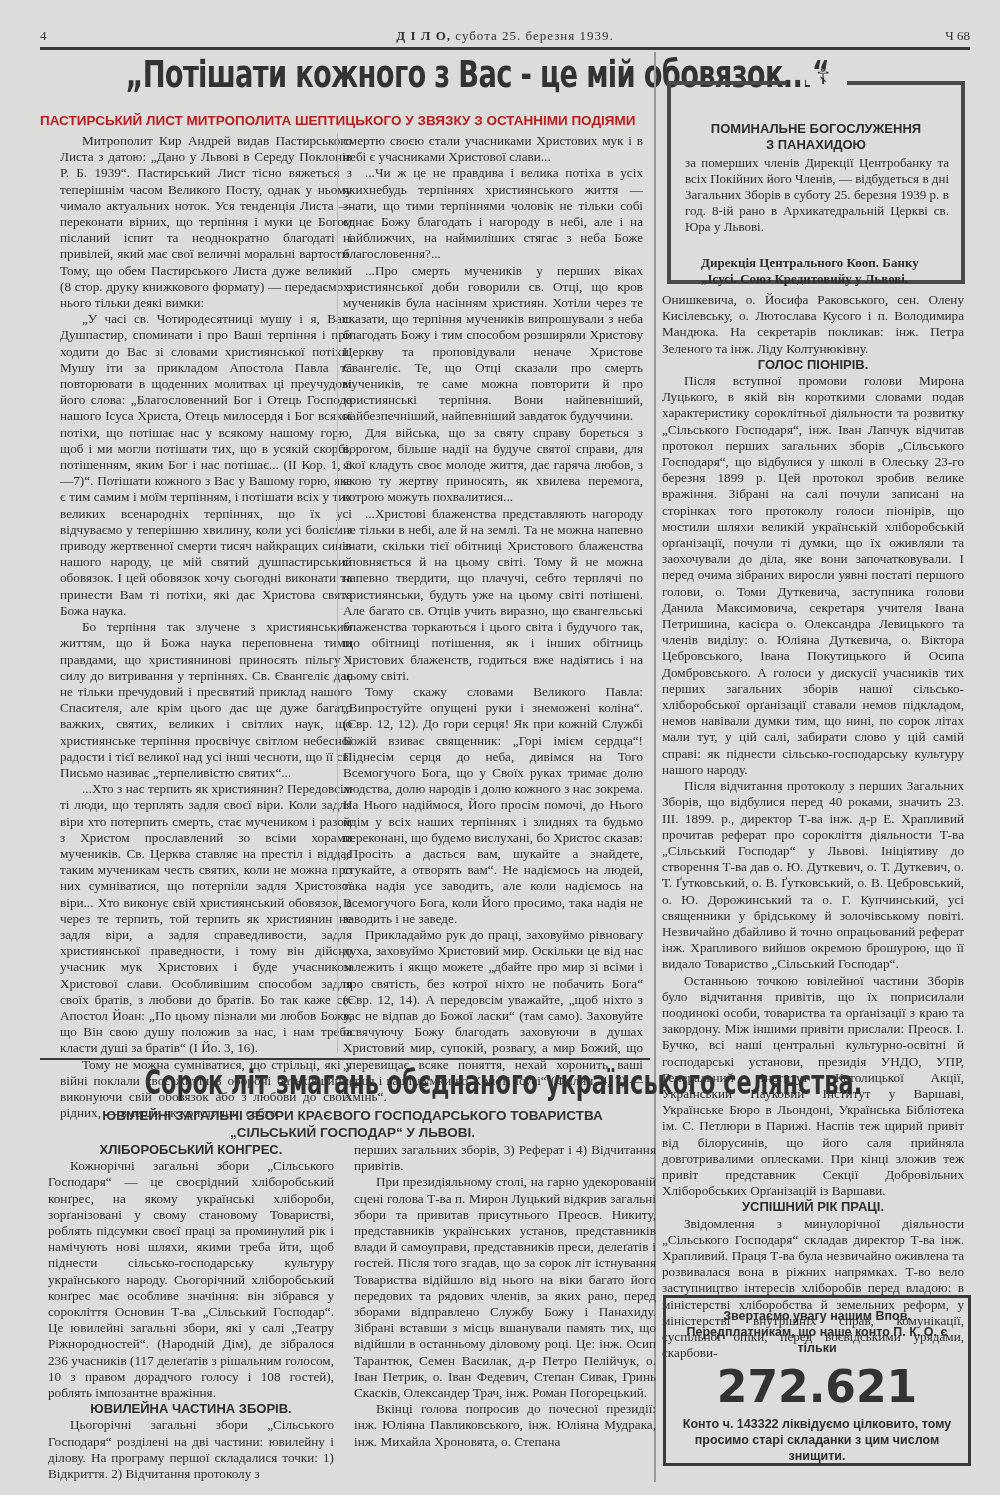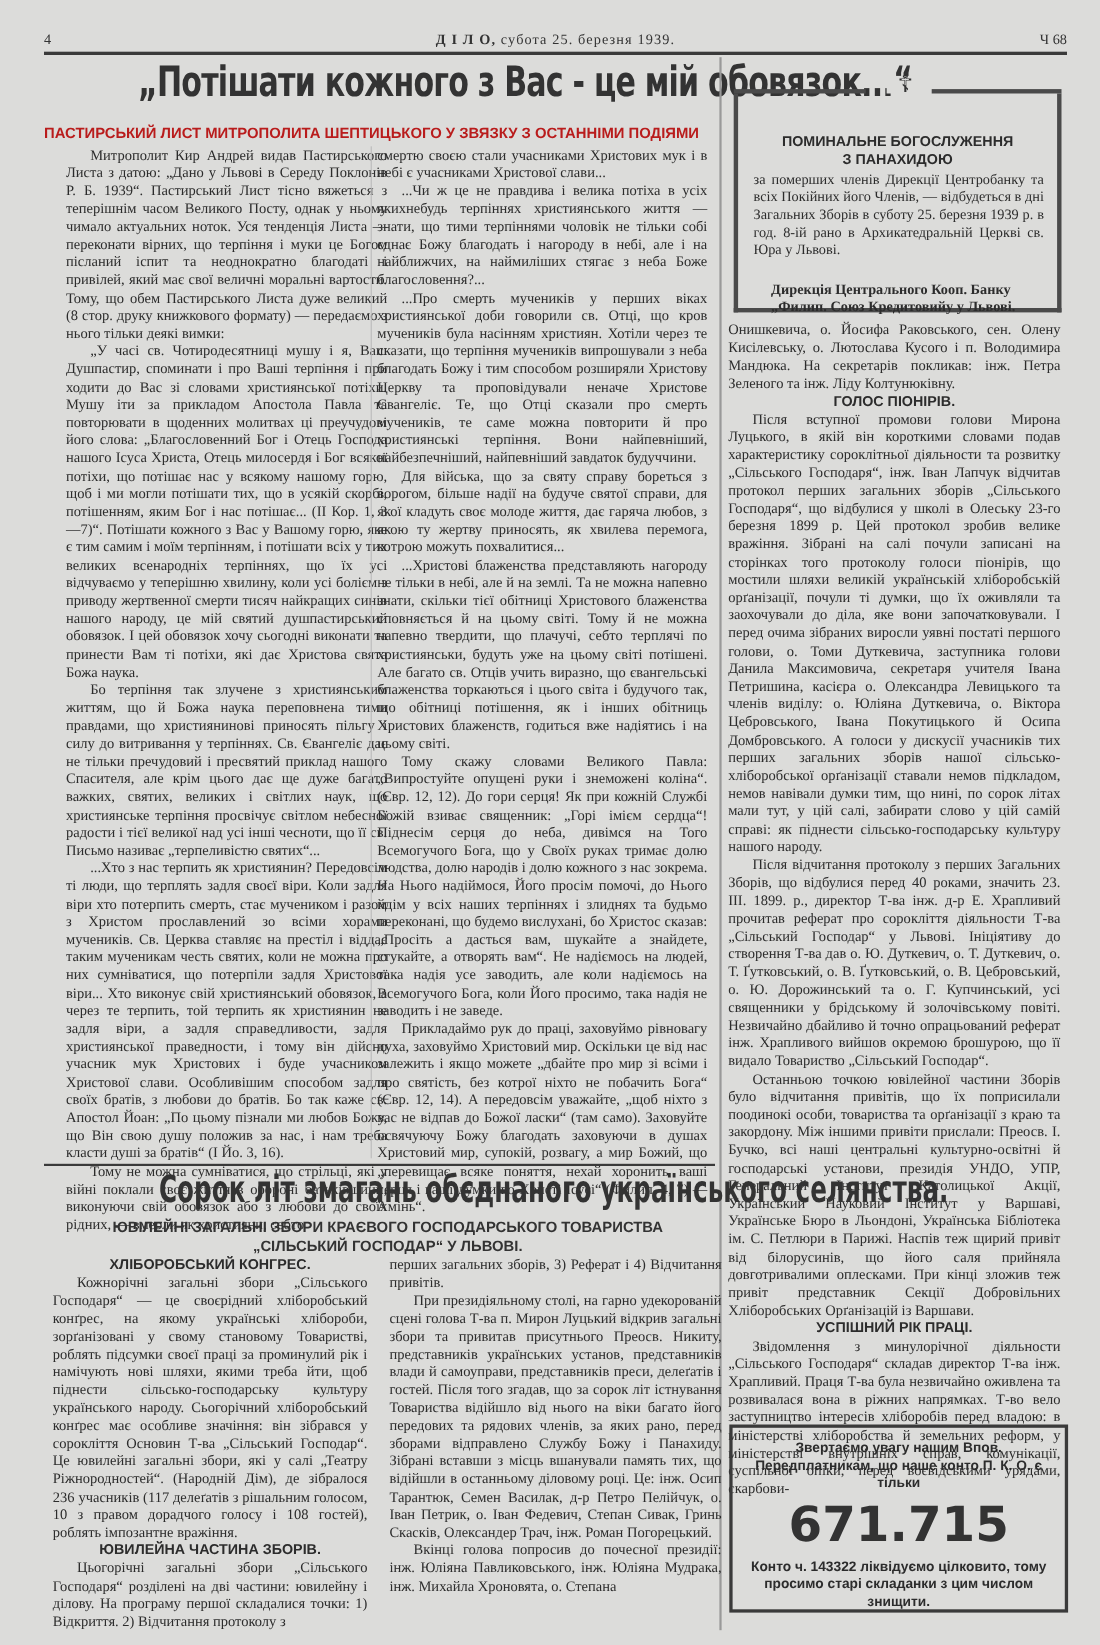--- a/index.html
+++ b/index.html
@@ -113,21 +113,21 @@
     <div class="topbar-l"></div>
     <div class="topbar-r"></div>
     <span class="cross">☦</span>
     <div class="title">
       <div>ПОМИНАЛЬНЕ БОГОСЛУЖЕННЯ</div>
       <div>З ПАНАХИДОЮ</div>
     </div>
     <div class="body">за померших членів Дирекції Центробанку та всіх Покійних його Членів, — відбудеться в дні Загальних Зборів в суботу 25. березня 1939 р. в год. 8-ій рано в Архикатедральній Церкві св. Юра у Львові.</div>
     <div class="sign">
       <div>Дирекція Центрального Кооп. Банку</div>
-      <div>„Филип. Союз Кредитовийу у Львові.</div>
+      <div>„Ісусі. Союз Кредитовийу у Львові.</div>
     </div>
   </div>
 
   <div class="col col3">
     <p style="text-indent:0">Онишкевича, о. Йосифа Раковського, сен. Олену Кисілевську, о. Лютослава Кусого і п. Володимира Мандюка. На секретарів покликав: інж. Петра Зеленого та інж. Ліду Колтунюківну.</p>
     <p class="sect">ГОЛОС ПІОНІРІВ.</p>
     <p>Після вступної промови голови Мирона Луцького, в якій він короткими словами подав характеристику сороклітньої діяльности та розвитку „Сільського Господаря“, інж. Іван Лапчук відчитав протокол перших загальних зборів „Сільського Господаря“, що відбулися у школі в Олеську 23-го березня 1899 р. Цей протокол зробив велике вражіння. Зібрані на салі почули записані на сторінках того протоколу голоси піонірів, що мостили шляхи великій українській хліборобській орґанізації, почули ті думки, що їх оживляли та заохочували до діла, яке вони започатковували. І перед очима зібраних виросли уявні постаті першого голови, о. Томи Дуткевича, заступника голови Данила Максимовича, секретаря учителя Івана Петришина, касієра о. Олександра Левицького та членів виділу: о. Юліяна Дуткевича, о. Віктора Цебровського, Івана Покутицького й Осипа Домбровського. А голоси у дискусії учасників тих перших загальних зборів нашої сільсько-хліборобської орґанізації ставали немов підкладом, немов навівали думки тим, що нині, по сорок літах мали тут, у цій салі, забирати слово у цій самій справі: як піднести сільсько-господарську культуру нашого народу.</p>
     <p>Після відчитання протоколу з перших Загальних Зборів, що відбулися перед 40 роками, значить 23. III. 1899. р., директор Т-ва інж. д-р Е. Храпливий прочитав реферат про сорокліття діяльности Т-ва „Сільський Господар“ у Львові. Ініціятиву до створення Т-ва дав о. Ю. Дуткевич, о. Т. Дуткевич, о. Т. Ґутковський, о. В. Ґутковський, о. В. Цебровський, о. Ю. Дорожинський та о. Г. Купчинський, усі священники у брідському й золочівському повіті. Незвичайно дбайливо й точно опрацьований реферат інж. Храпливого вийшов окремою брошурою, що її видало Товариство „Сільський Господар“.</p>
     <p>Останньою точкою ювілейної частини Зборів було відчитання привітів, що їх поприсилали поодинокі особи, товариства та орґанізації з краю та закордону. Між іншими привіти прислали: Преосв. І. Бучко, всі наші центральні культурно-освітні й господарські установи, президія УНДО, УПР, Генеральний Інститут Католицької Акції, Український Науковий Інститут у Варшаві, Українське Бюро в Льондоні, Українська Бібліотека ім. С. Петлюри в Парижі. Наспів теж щирий привіт від білорусинів, що його саля прийняла довготривалими оплесками. При кінці зложив теж привіт представник Секції Добровільних Хліборобських Орґанізацій із Варшави.</p>
     <p class="sect">УСПІШНИЙ РІК ПРАЦІ.</p>
@@ -146,17 +146,17 @@
   </div>
 
   <div class="col col5">
     <p style="text-indent:0">перших загальних зборів, 3) Реферат і 4) Відчитання привітів.</p>
     <p>При президіяльному столі, на гарно удекорованій сцені голова Т-ва п. Мирон Луцький відкрив загальні збори та привитав присутнього Преосв. Никиту, представників українських установ, представників влади й самоуправи, представників преси, делеґатів і гостей. Після того згадав, що за сорок літ істнування Товариства відійшло від нього на віки багато його передових та рядових членів, за яких рано, перед зборами відправлено Службу Божу і Панахиду. Зібрані вставши з місць вшанували память тих, що відійшли в останньому діловому році. Це: інж. Осип Тарантюк, Семен Василак, д-р Петро Пелійчук, о. Іван Петрик, о. Іван Федевич, Степан Сивак, Гринь Скасків, Олександер Трач, інж. Роман Погорецький.</p>
     <p>Вкінці голова попросив до почесної президії: інж. Юліяна Павликовського, інж. Юліяна Мудрака, інж. Михайла Хроновята, о. Степана</p>
   </div>
 
   <div class="ad">
     <div class="intro">Звертаємо увагу нашим Впов. Передплатникам, що наше конто П. К. О. є тільки</div>
-    <div class="num">671.715</div>
+    <div class="num">272.621</div>
     <div class="outro">Конто ч. 143322 ліквідуємо цілковито, тому просимо старі складанки з цим числом знищити.</div>
   </div>
 
 </div>
 
 </body></html>

